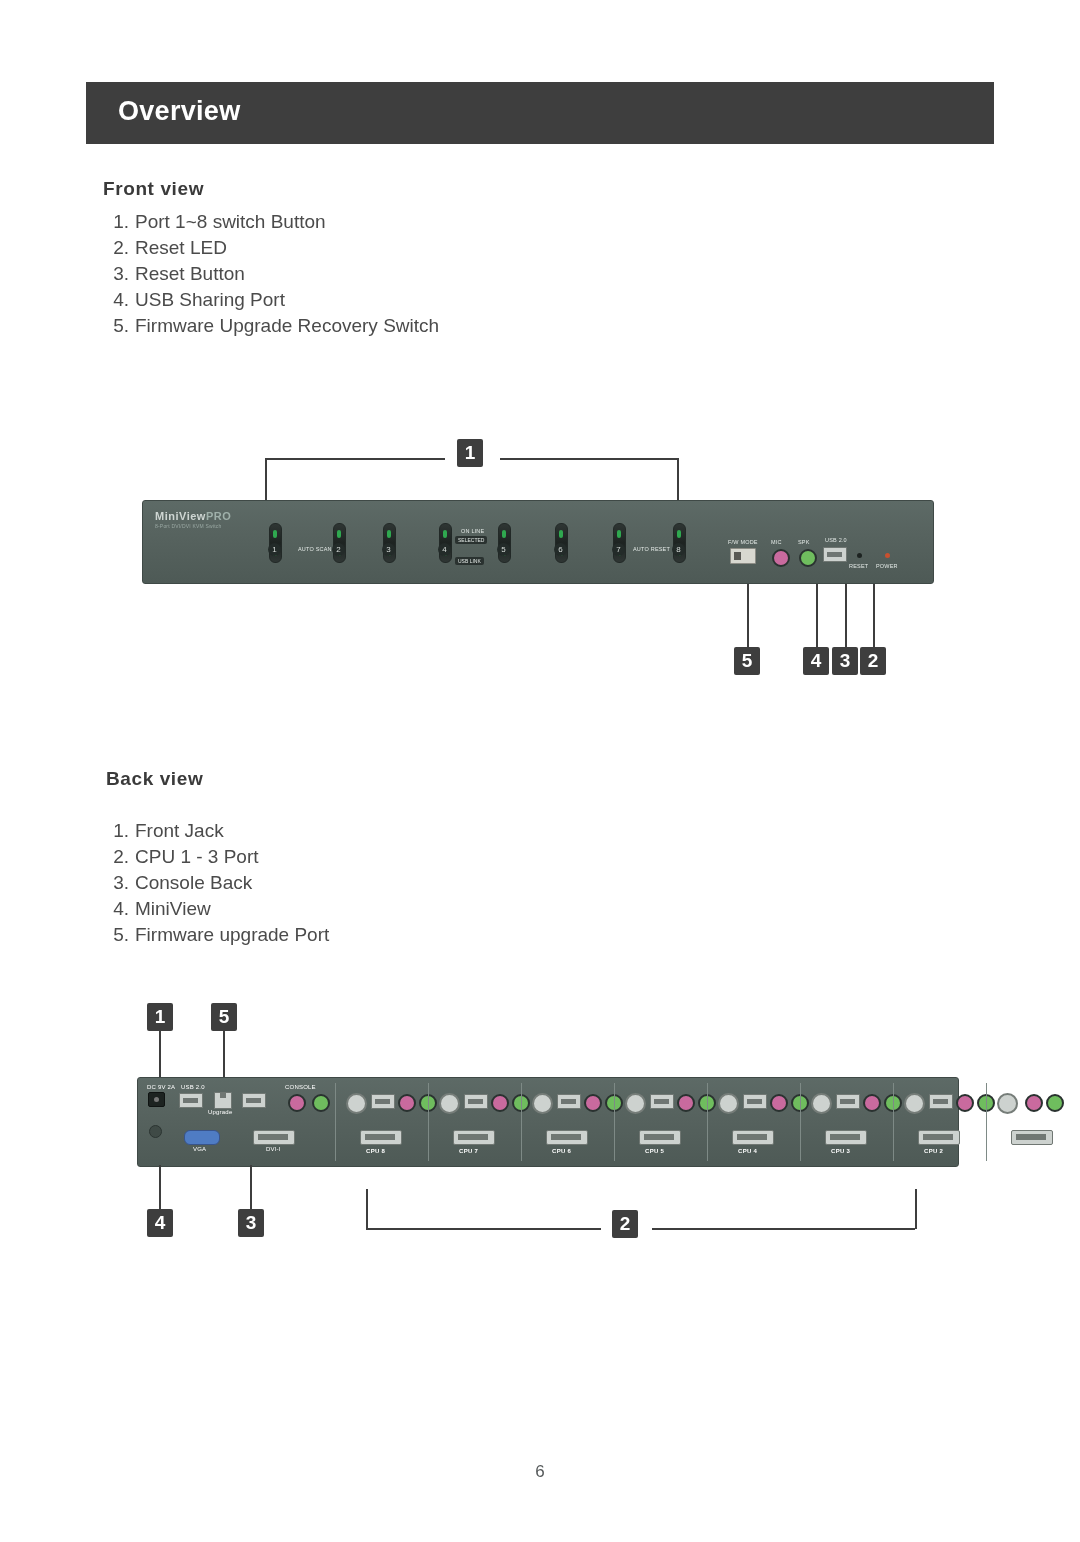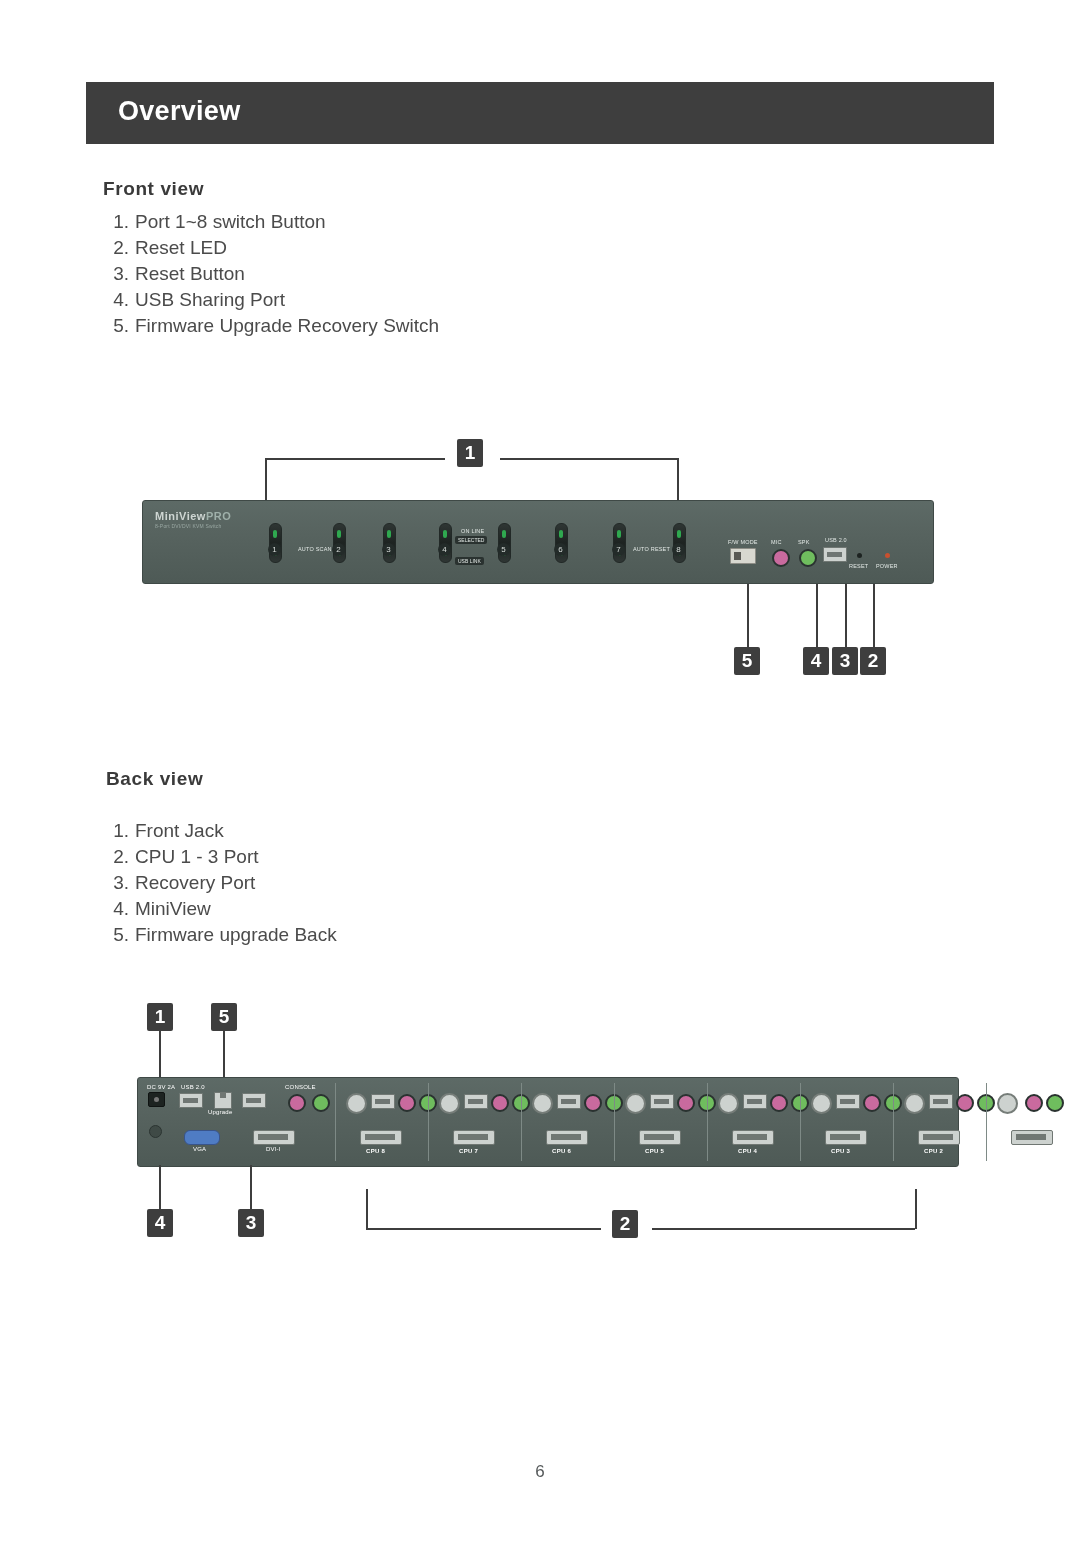--- a/index.html
+++ b/index.html
@@ -438,23 +438,23 @@
     <div class="tinylabel" style="left:706px; top:62px;">RESET</div>
     <div class="led" style="left:742px; top:52px;"></div>
     <div class="tinylabel" style="left:733px; top:62px;">POWER</div>
   </div>
 
   <div class="section-head" id="back-head">Back view</div>
 
   <ul class="numlist" id="back-list">
     <li><span class="num">1.</span><span>Front Jack</span></li>
     <li><span class="num">2.</span><span>CPU 1 - 3 Port</span></li>
-    <li><span class="num">3.</span><span>Recovery Port</span></li>
+    <li><span class="num">3.</span><span>Console Back</span></li>
     <li><span class="num">4.</span><span>MiniView</span></li>
-    <li><span class="num">5.</span><span>Firmware upgrade Back</span></li>
+    <li><span class="num">5.</span><span>Firmware upgrade Port</span></li>
   </ul>
 
   <div class="callout big" style="left:147px; top:1003px;">1</div>
   <div class="callout big" style="left:211px; top:1003px;">5</div>
   <div class="ln lnv" style="left:159px; top:1031px; height:50px;"></div>
   <div class="ln lnv" style="left:223px; top:1031px; height:56px;"></div>
 
   <div class="device" id="back-device">
 
     <div class="panel-label" style="left:9px; top:6px;">DC 9V 2A</div>

